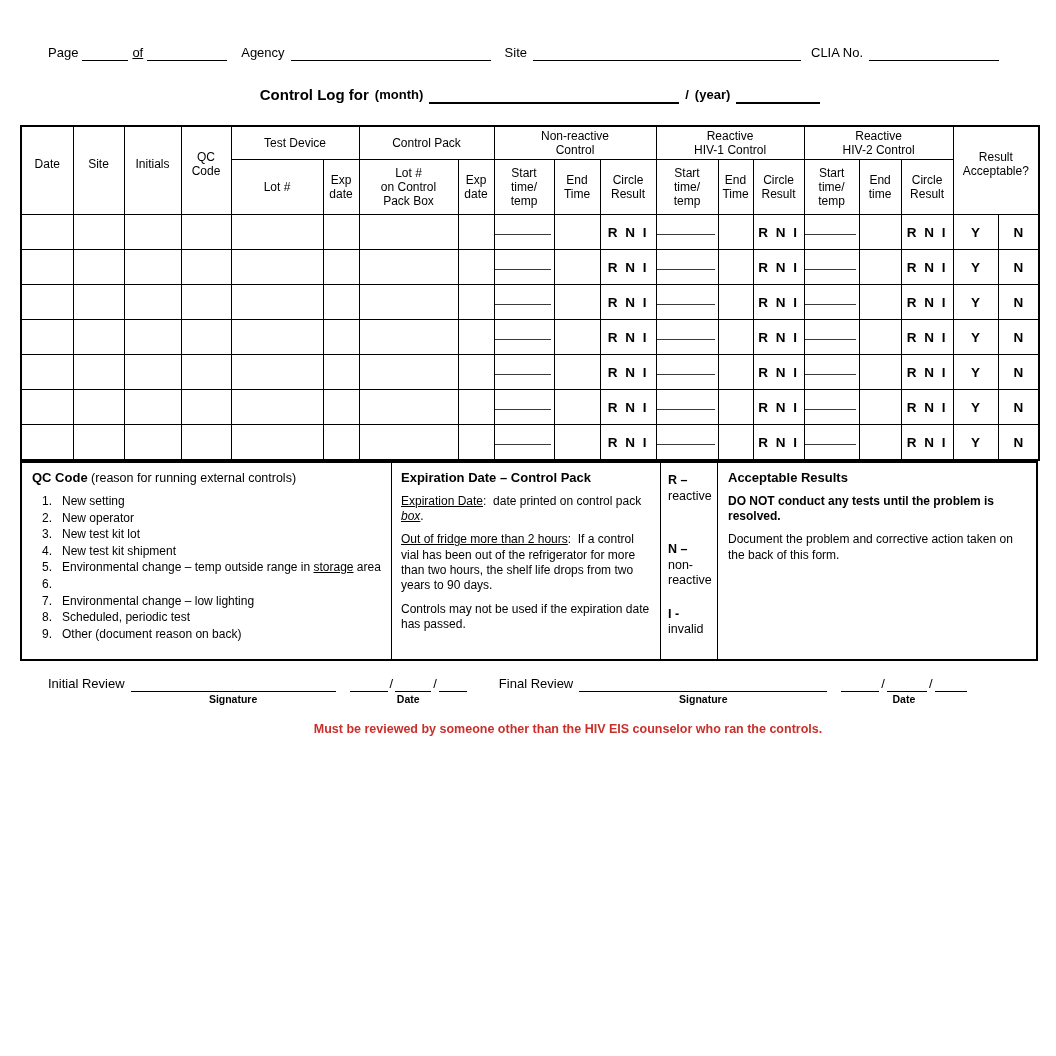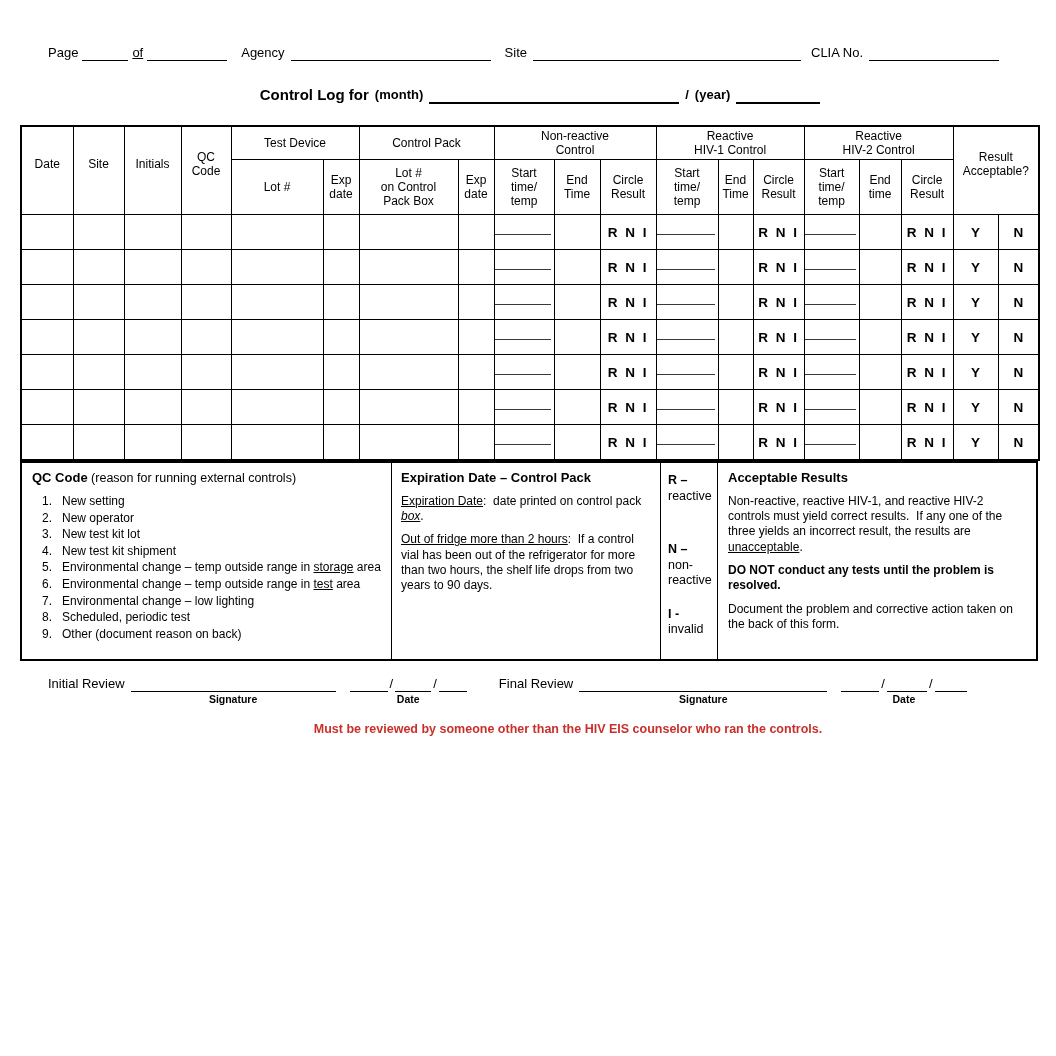--- a/index.html
+++ b/index.html
@@ -392,21 +392,20 @@
             <span class="qc-text"><span>New test kit shipment</span><span class="u"></span><span></span></span>
           </div>
 
           <div class="qc-item">
             <span class="qc-num">5.</span>
             <span class="qc-text"><span>Environmental change – temp outside range in </span><span class="u">storage</span><span> area</span></span>
           </div>
 
           <div class="qc-item">
             <span class="qc-num">6.</span>
-            <span class="qc-text"><span>Environmental change – temp outside range in </span><span class="u">test</span><span> area</span></span>
           </div>
 
           <div class="qc-item">
             <span class="qc-num">7.</span>
             <span class="qc-text"><span>Environmental change – low lighting</span><span class="u"></span><span></span></span>
           </div>
 
           <div class="qc-item">
             <span class="qc-num">8.</span>
             <span class="qc-text"><span>Scheduled, periodic test</span><span class="u"></span><span></span></span>
@@ -416,32 +415,32 @@
             <span class="qc-num">9.</span>
             <span class="qc-text"><span>Other (document reason on back)</span><span class="u"></span><span></span></span>
           </div>
         </div>
     </div>
 
     <div class="box-exp">
       <div class="sec-head">Expiration Date – Control Pack</div>
       <p><span class="u">Expiration Date</span><span>:  date printed on control pack </span><span class="iu">box</span><span>.</span></p>
       <p><span class="u">Out of fridge more than 2 hours</span><span>:  If a control vial has been out of the refrigerator for more than two hours, the shelf life drops from two years to 90 days.</span></p>
+      <p>Controls may not be used if the expiration date has passed.</p>
     </div>
 
     <div class="box-leg">
       <div class="leg-item"><span class="leg-key">R –</span><br><span>reactive</span></div>
       <div class="leg-item leg-n"><span class="leg-key">N –</span><br><span>non-
 reactive</span></div>
       <div class="leg-item leg-i"><span class="leg-key">I -</span><br><span>invalid</span></div>
     </div>
 
     <div class="box-acc">
       <div class="sec-head">Acceptable Results</div>
-      <p><span>Non-reactive, reactive HIV-1, and reactive HIV-2 controls must yield correct results.  If any one of the three yields an incorrect result, the results are </span><span class="u">unacceptable</span><span>.</span></p>
       <p class="b">DO NOT conduct any tests until the problem is resolved.</p>
       <p>Document the problem and corrective action taken on the back of this form.</p>
     </div>
 
   </div>
 
   <div class="review-row">
     <span class="review-lbl">Initial Review</span>
     <span class="sig-block">
       <span class="sig-line w205"></span>

